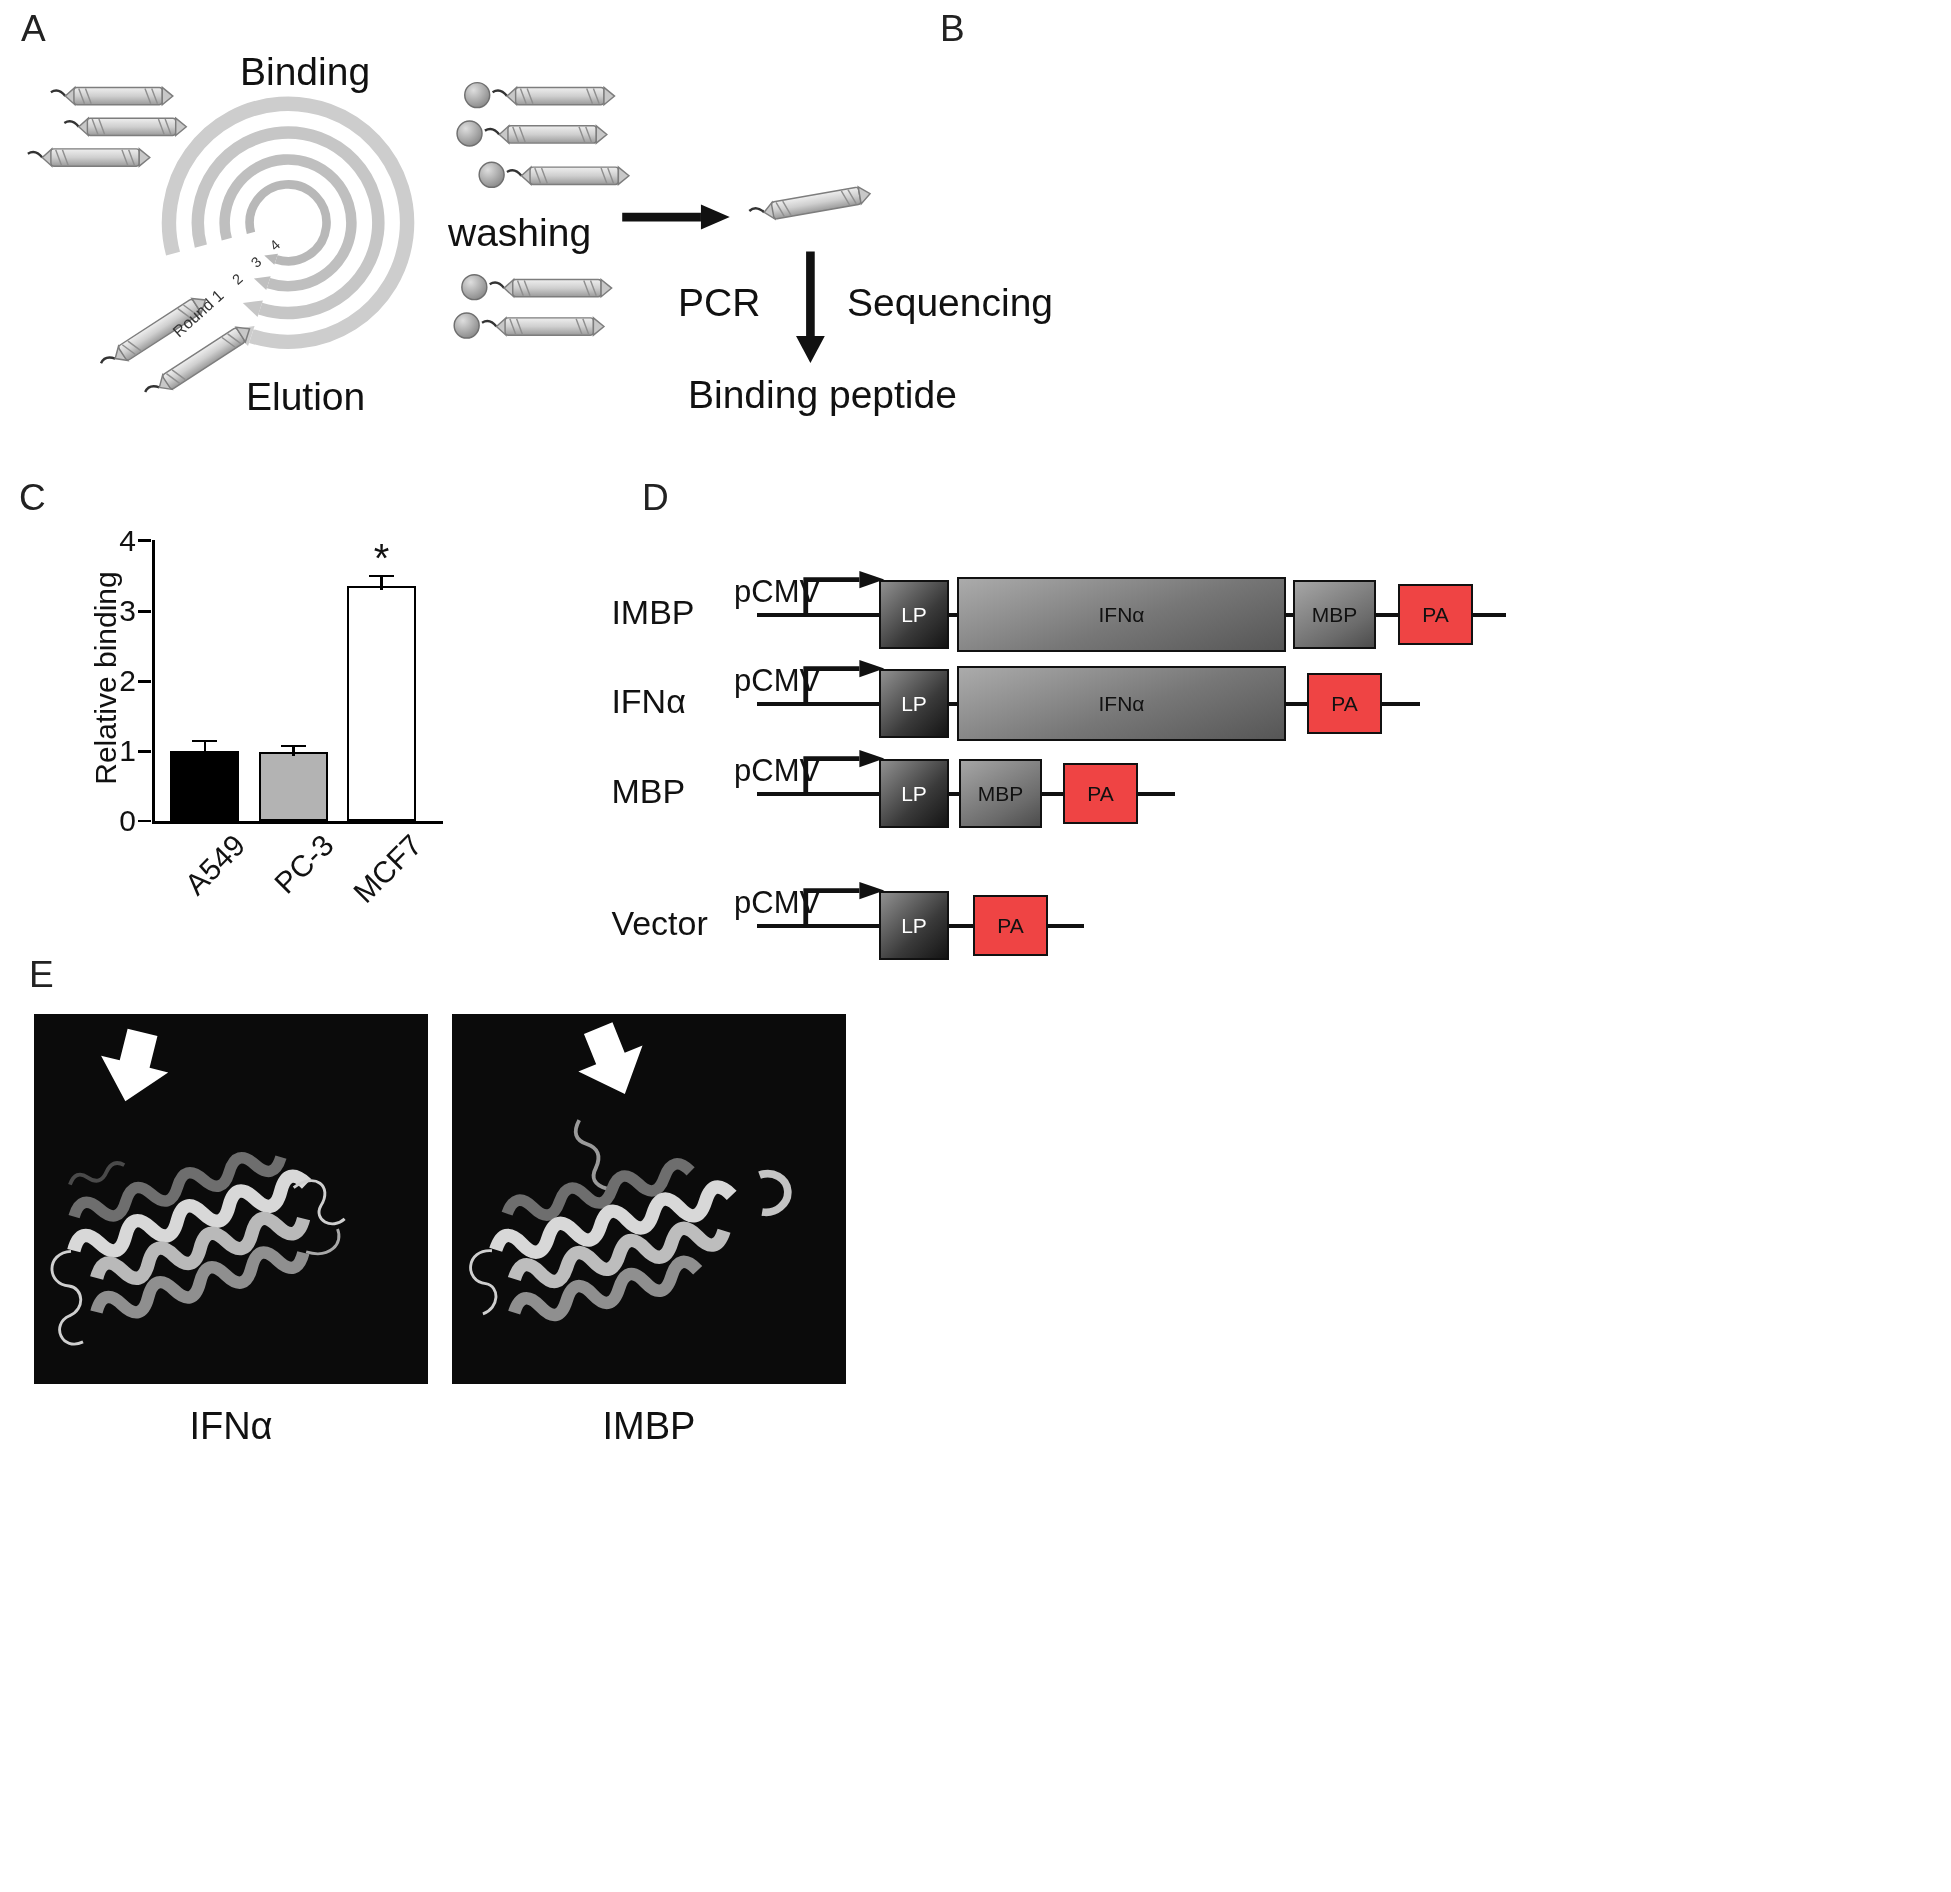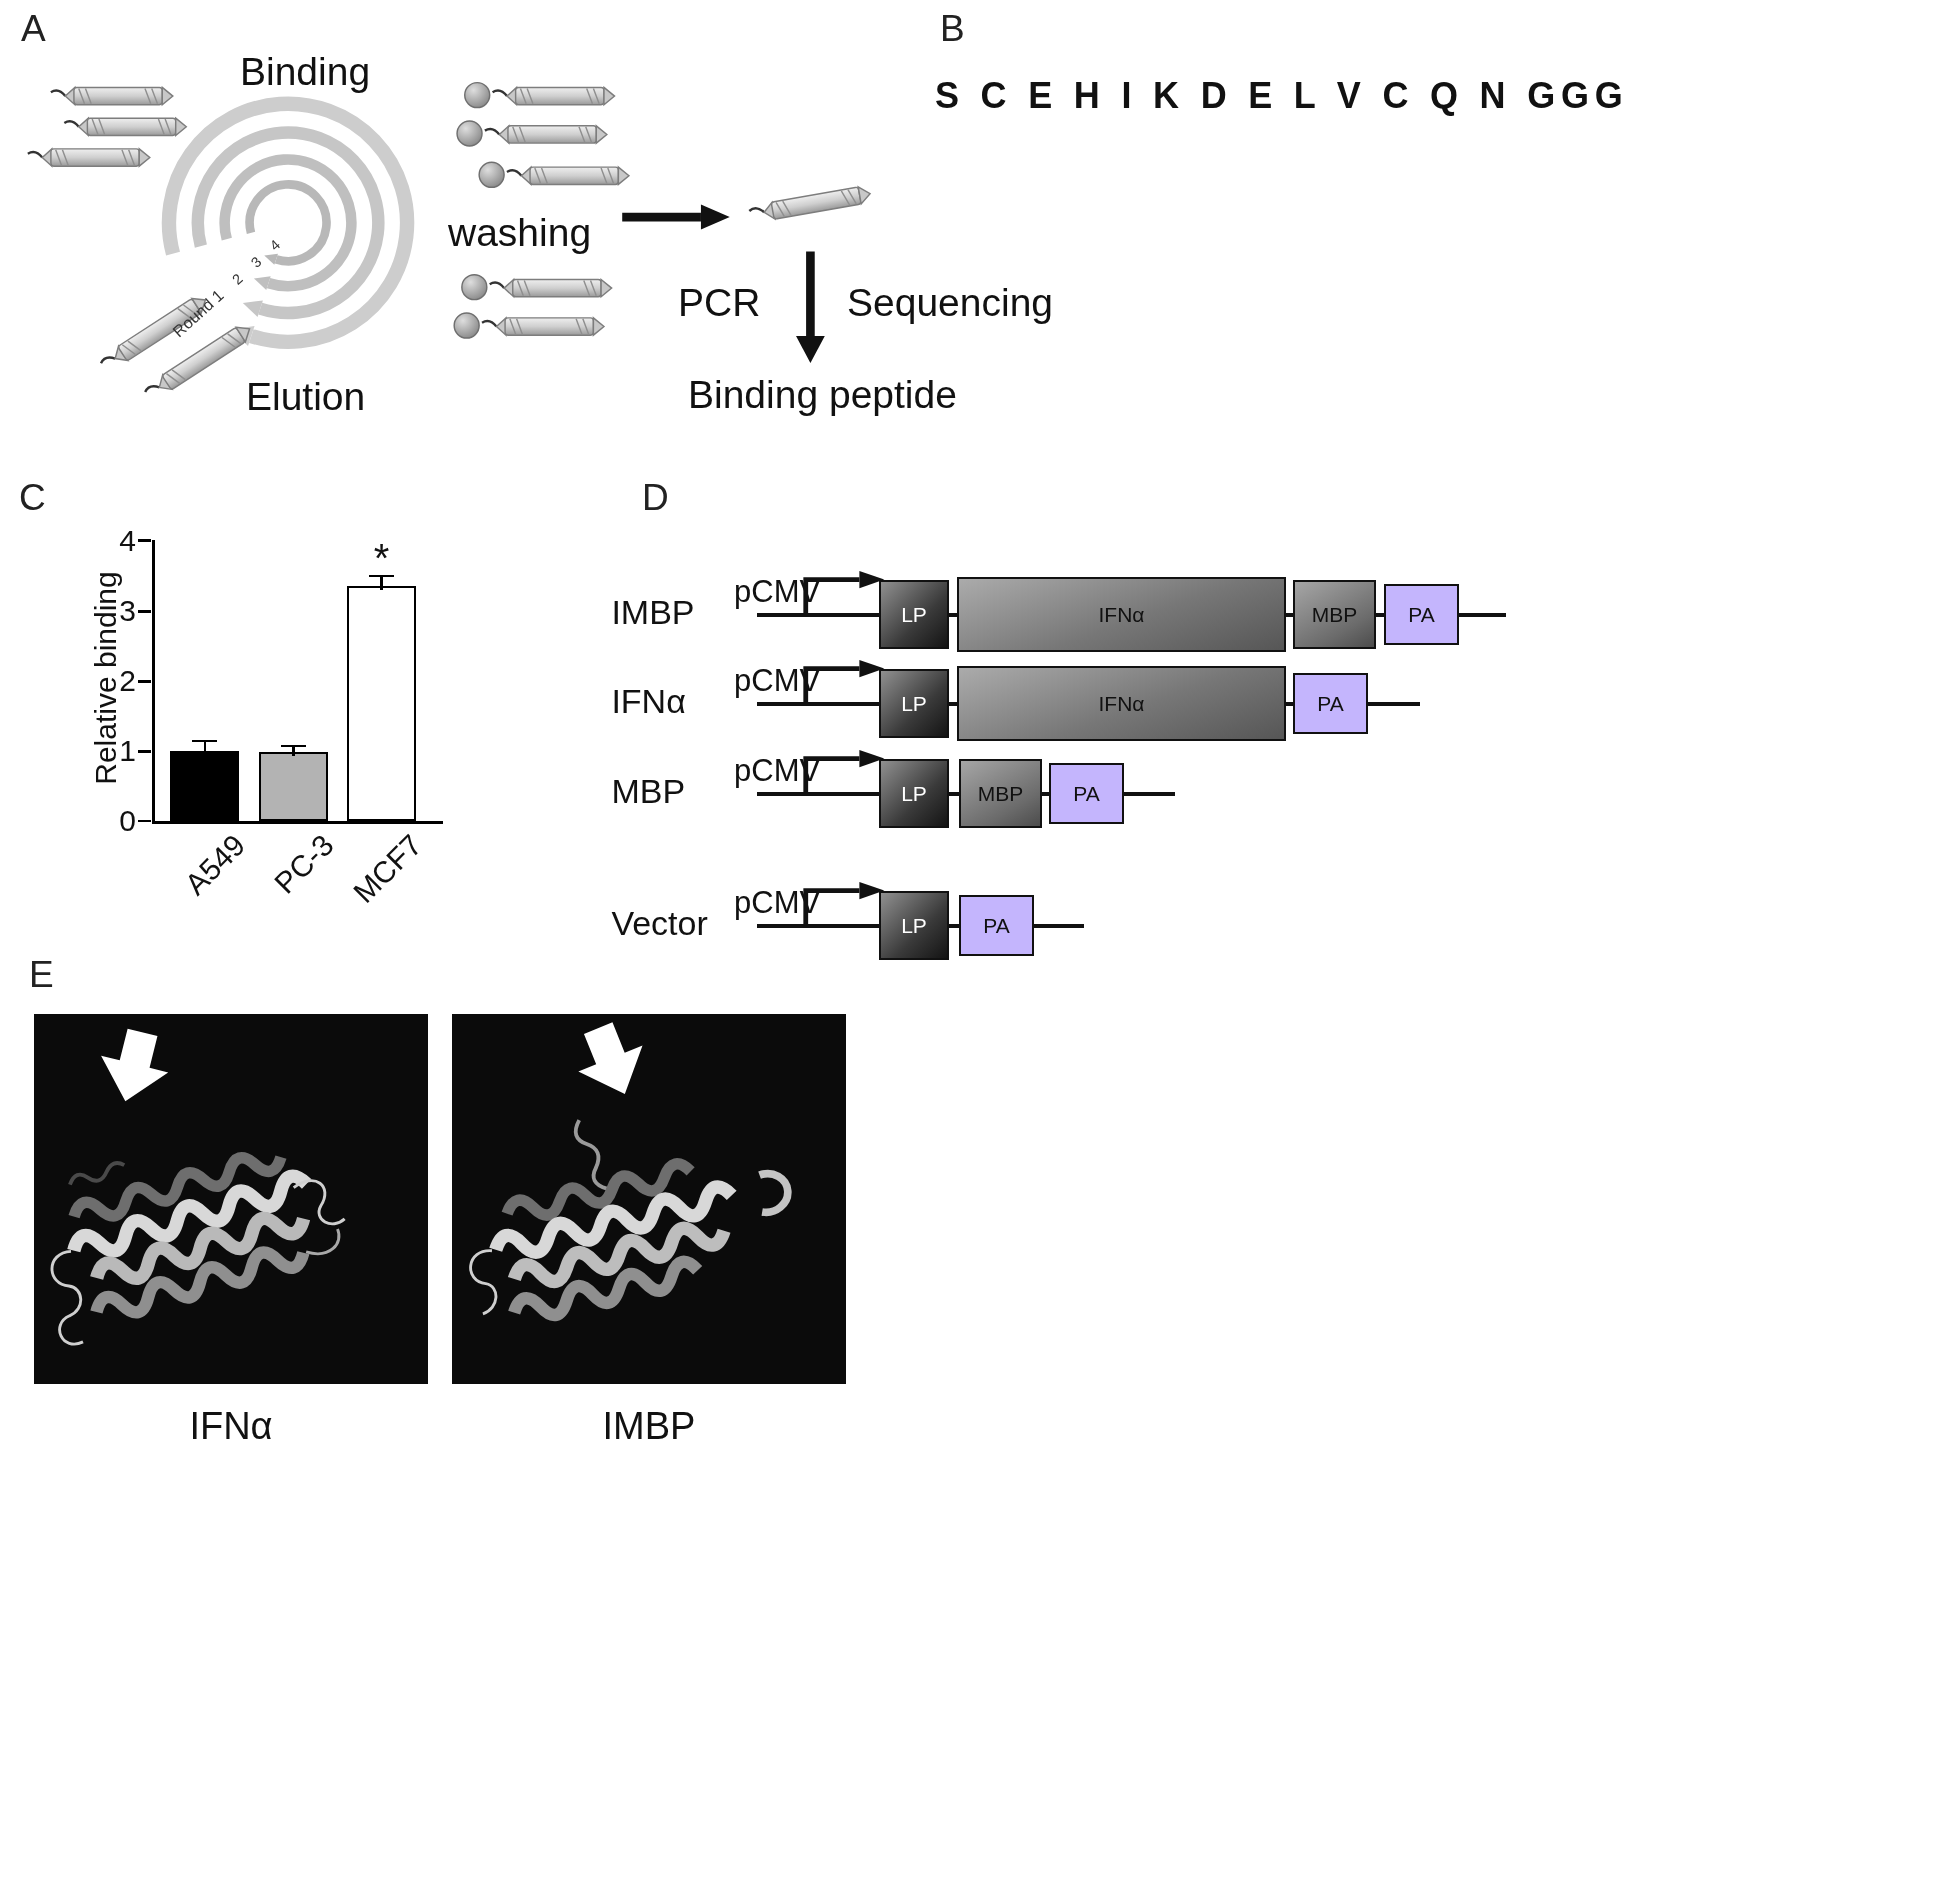--- a/index.html
+++ b/index.html
@@ -35,21 +35,21 @@
   .d-row{position:absolute;left:596px;width:980px;height:96px;}
   .d-name{position:absolute;left:15.4px;top:31px;font-size:34px;}
   .d-pcmv{position:absolute;left:138px;top:11.5px;font-size:31px;}
   .d-parrow{position:absolute;left:204px;top:5.8px;}
   .d-line{position:absolute;left:161px;top:51px;height:3.8px;background:#111;}
   .bx{position:absolute;border:2.9px solid #111;box-sizing:border-box;display:flex;
       align-items:center;justify-content:center;font-size:21px;}
   .bx-lp{background:linear-gradient(135deg,#909090 0%,#3a3a3a 60%,#141414 100%);color:#fff;}
   .bx-ifn{background:linear-gradient(160deg,#ababab 0%,#777 55%,#565656 100%);color:#111;}
   .bx-mbp{background:linear-gradient(150deg,#a6a6a6 0%,#6b6b6b 70%,#4c4c4c 100%);color:#111;}
-  .bx-pa{background:#c4b5fd;color:#111;}
+  .bx-pa{background:#ef4444;color:#111;margin-left:14px;}
 
   
   .protein-box{position:absolute;width:394px;height:370px;background:#0b0b0b;}
   .e-caption{position:absolute;width:394px;text-align:center;font-size:38px;}
 </style>
 </head>
 <body>
 
 <div class="canvas">
 
@@ -135,21 +135,20 @@
     <span>Round 1</span>
     <span class="num">2</span>
     <span class="num">3</span>
     <span class="num">4</span>
   </div>
   <div class="fig-text" style="left:678px;top:281px;">PCR</div>
   <div class="fig-text" style="left:847px;top:281px;">Sequencing</div>
   <div class="fig-text" style="left:688px;top:373px;">Binding peptide</div>
 
   <div class="panel-label" style="left:940px;top:7.7px;">B</div>
-  <div class="seq" style="left:935px;top:75px;">S C E H I K D E L V C Q N GGG</div>
 
   <div class="panel-label" style="left:19px;top:477px;">C</div>
   <div class="chart">
     <div class="ylabel">Relative binding</div>
     <div class="plot" id="plot">
         <span class="ytick-label" style="bottom: -15.4px;">0</span>
         <span class="ytick-mark" style="bottom: -1.9px;"></span>
         <span class="ytick-label" style="bottom: 55px;">1</span>
         <span class="ytick-mark" style="bottom: 68px;"></span>
         <span class="ytick-label" style="bottom: 125px;">2</span>

